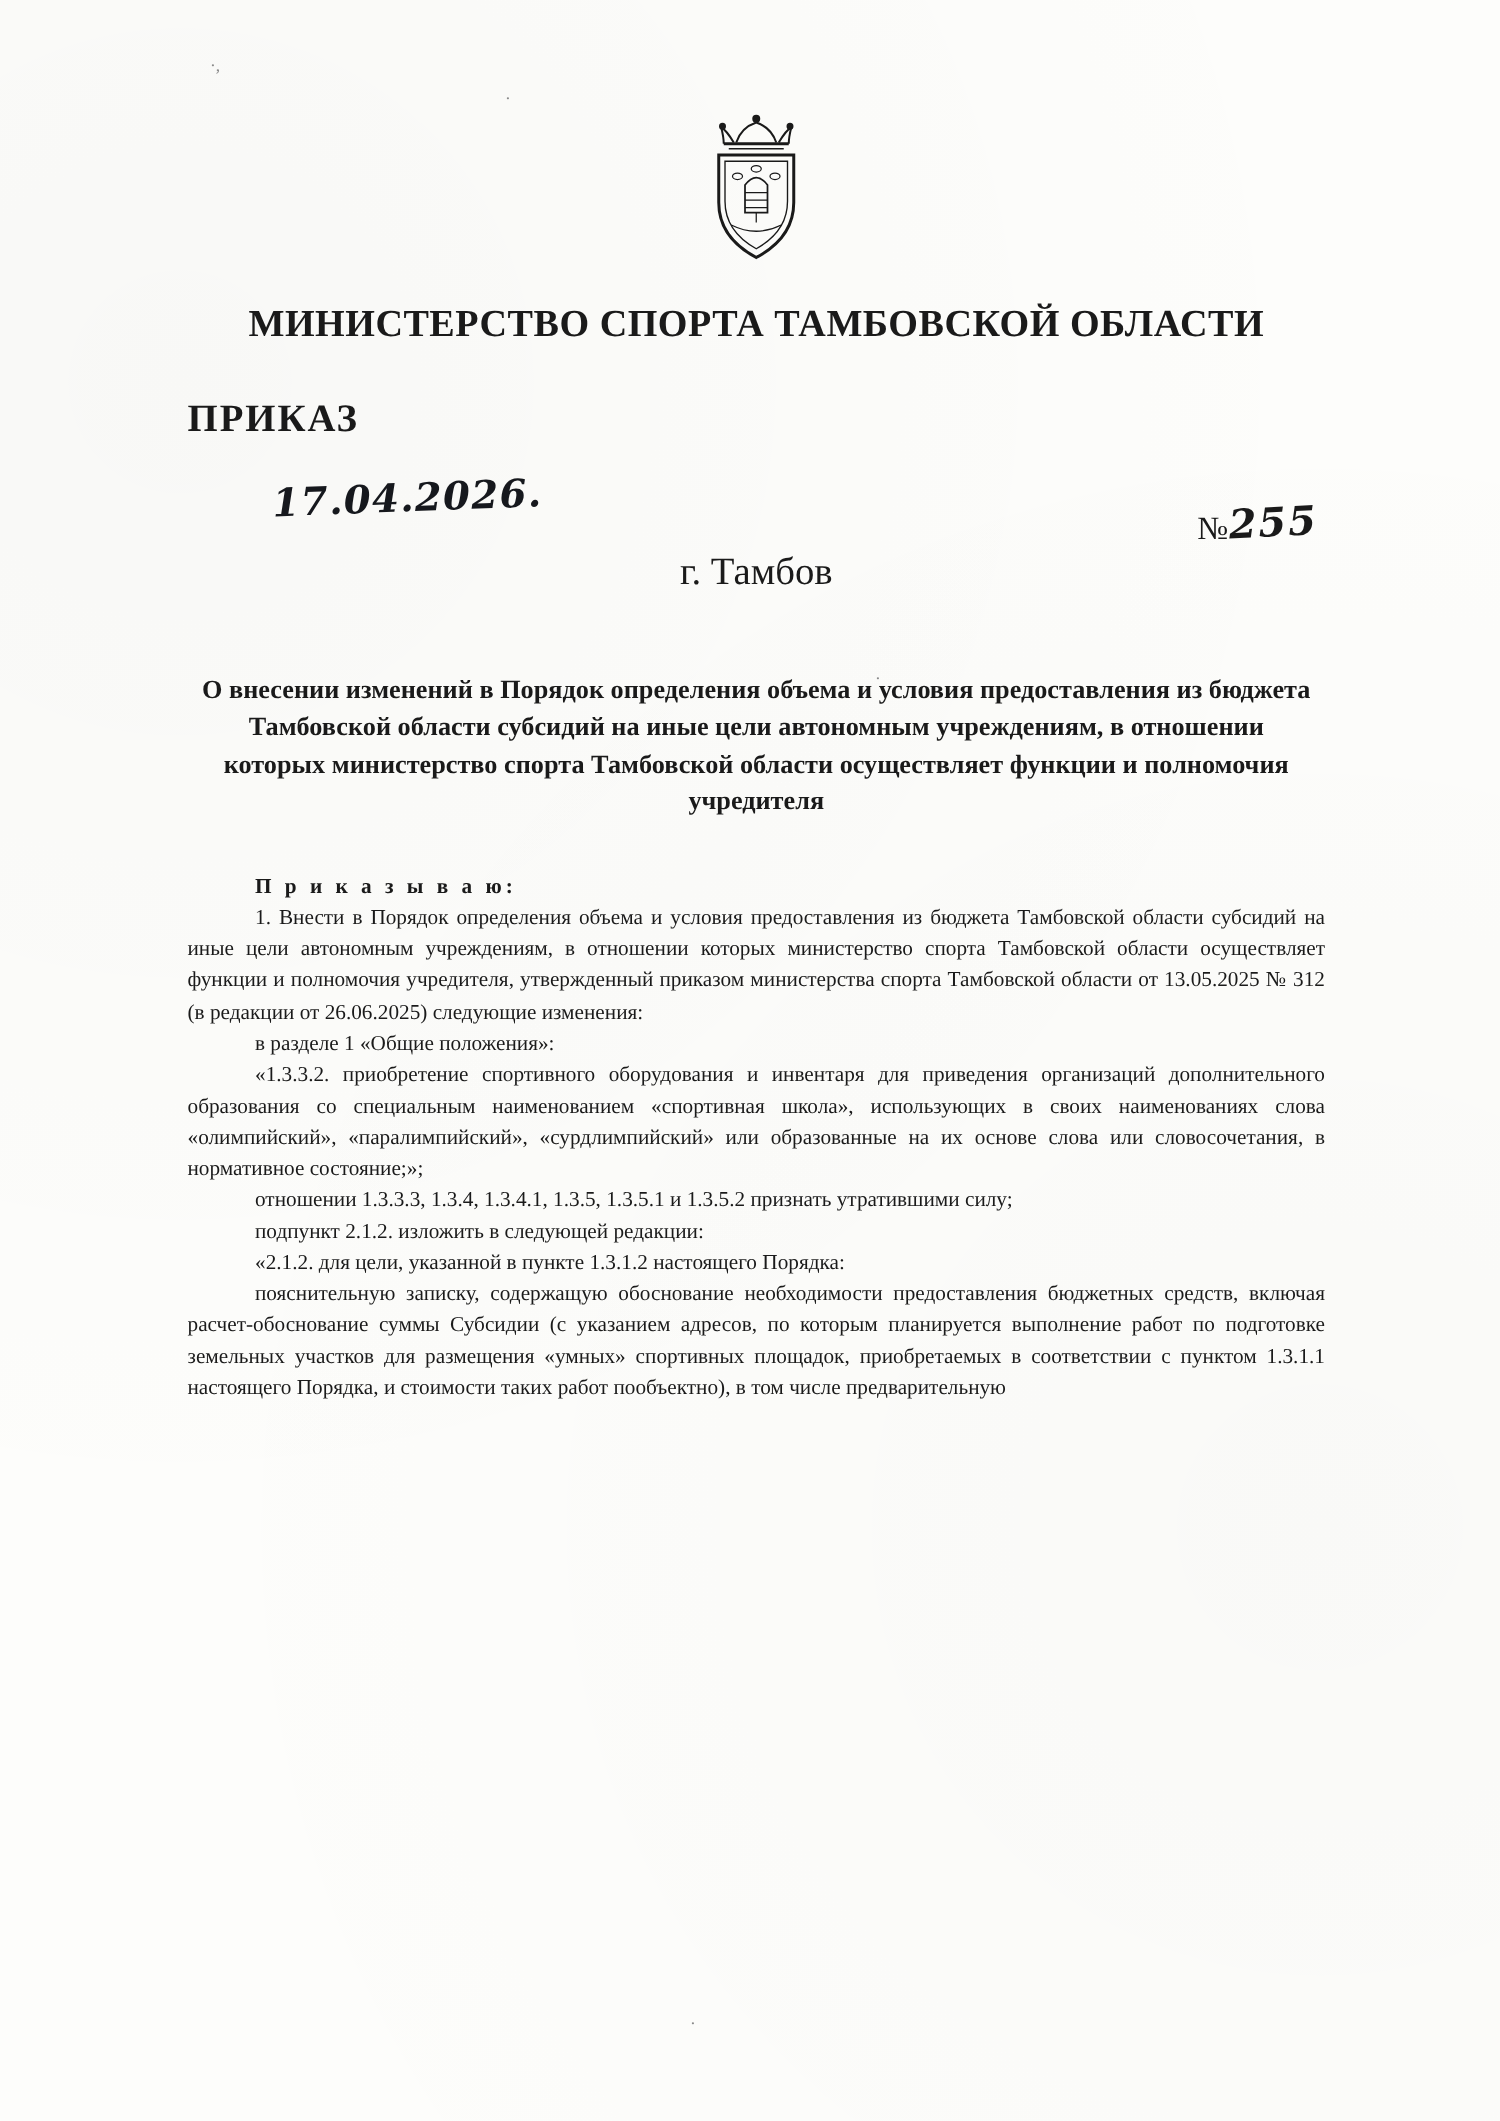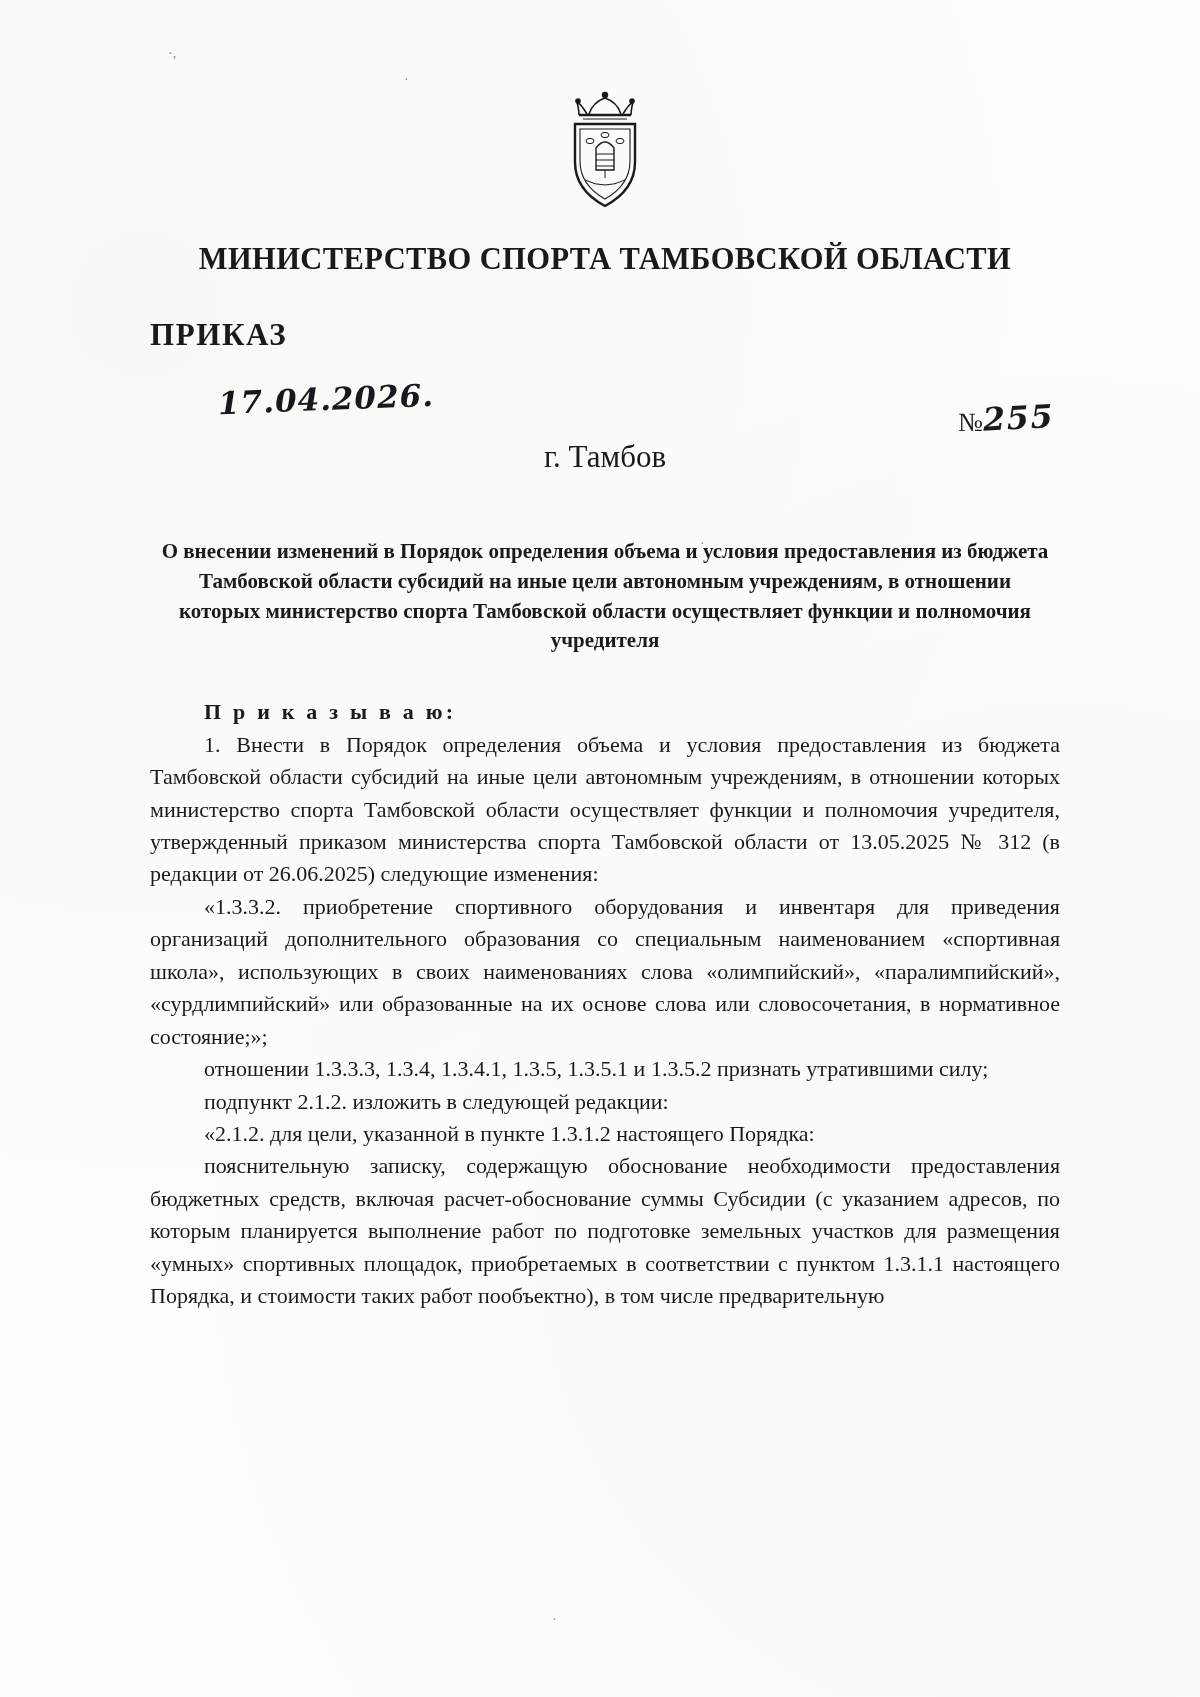--- a/index.html
+++ b/index.html
@@ -107,21 +107,21 @@
     text-align: center;
     font-size: 21px;
     font-weight: 700;
     line-height: 1.42;
     padding: 0 6px;
   }
 
   
   .body {
     margin-top: 40px;
-    font-size: 22px;
+    font-size: 17px;
     line-height: 1.475;
     text-align: justify;
   }
   .body p {
     margin: 0;
     text-indent: 54px;
     text-align: justify;
     text-align-last: left;
   }
   .body p.justify-all {
@@ -189,20 +189,21 @@
     </div>
 
     <div class="city">г. Тамбов</div>
 
     <div class="subject">О внесении изменений в Порядок определения объема и условия предоставления из бюджета Тамбовской области субсидий на иные цели автономным учреждениям, в отношении которых министерство спорта Тамбовской области осуществляет функции и полномочия учредителя</div>
 
     <div class="body">
       <p class="order-word">П р и к а з ы в а ю:</p>
 
       <p class="justify-all">1. Внести в Порядок определения объема и условия предоставления из бюджета Тамбовской области субсидий на иные цели автономным учреждениям, в отношении которых министерство спорта Тамбовской области осуществляет функции и полномочия учредителя, утвержденный приказом министерства спорта Тамбовской области от 13.05.2025 № 312 (в редакции от 26.06.2025) следующие изменения:</p>
+      <p>в разделе 1 «Общие положения»:</p>
       <p class="justify-all">«1.3.3.2. приобретение спортивного оборудования и инвентаря для приведения организаций дополнительного образования со специальным наименованием «спортивная школа», использующих в своих наименованиях слова «олимпийский», «паралимпийский», «сурдлимпийский» или образованные на их основе слова или словосочетания, в нормативное состояние;»;</p>
       <p class="justify-all">отношении 1.3.3.3, 1.3.4, 1.3.4.1, 1.3.5, 1.3.5.1 и 1.3.5.2 признать утратившими силу;</p>
       <p>подпункт 2.1.2. изложить в следующей редакции:</p>
       <p>«2.1.2. для цели, указанной в пункте 1.3.1.2 настоящего Порядка:</p>
       <p class="justify-all">пояснительную записку, содержащую обоснование необходимости предоставления бюджетных средств, включая расчет-обоснование суммы Субсидии (с указанием адресов, по которым планируется выполнение работ по подготовке земельных участков для размещения «умных» спортивных площадок, приобретаемых в соответствии с пунктом 1.3.1.1 настоящего Порядка, и стоимости таких работ пообъектно), в том числе предварительную</p>
     </div>
 
   </div>
 </div>
 

